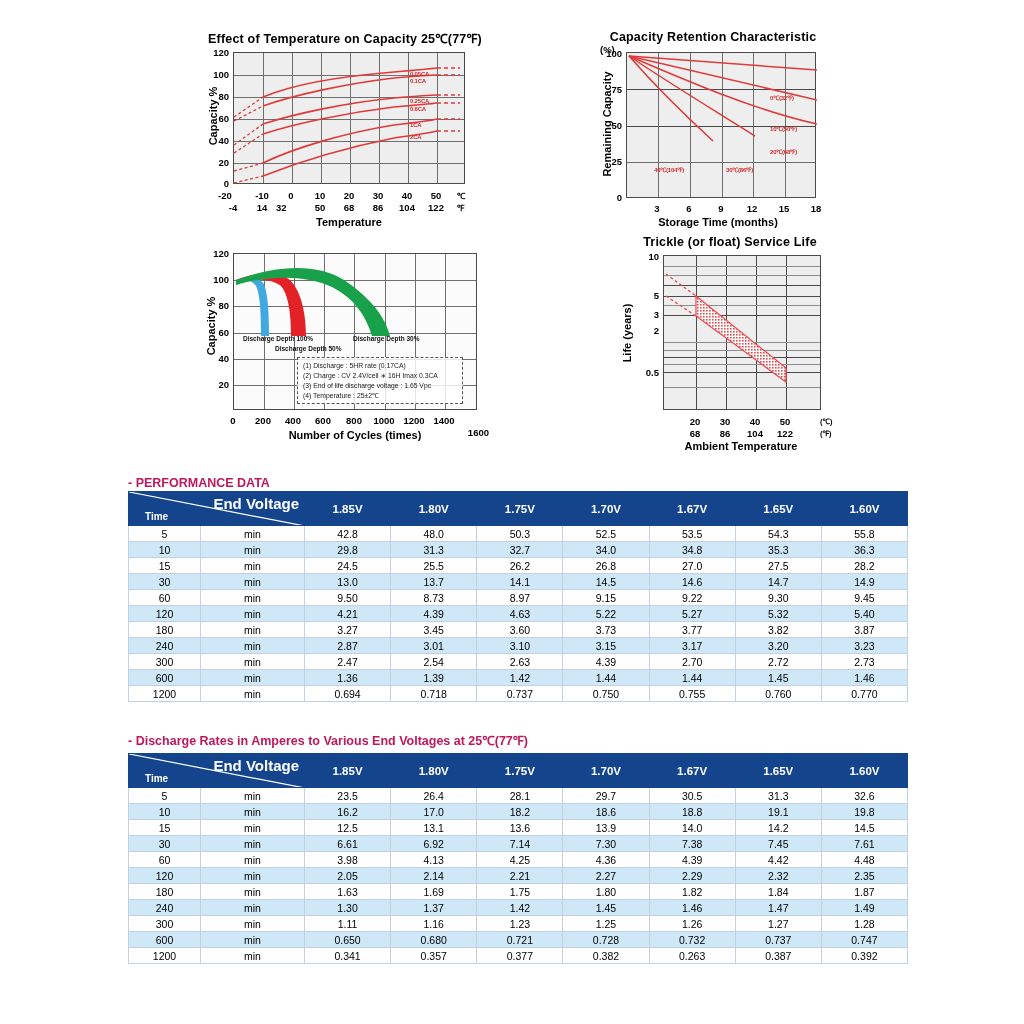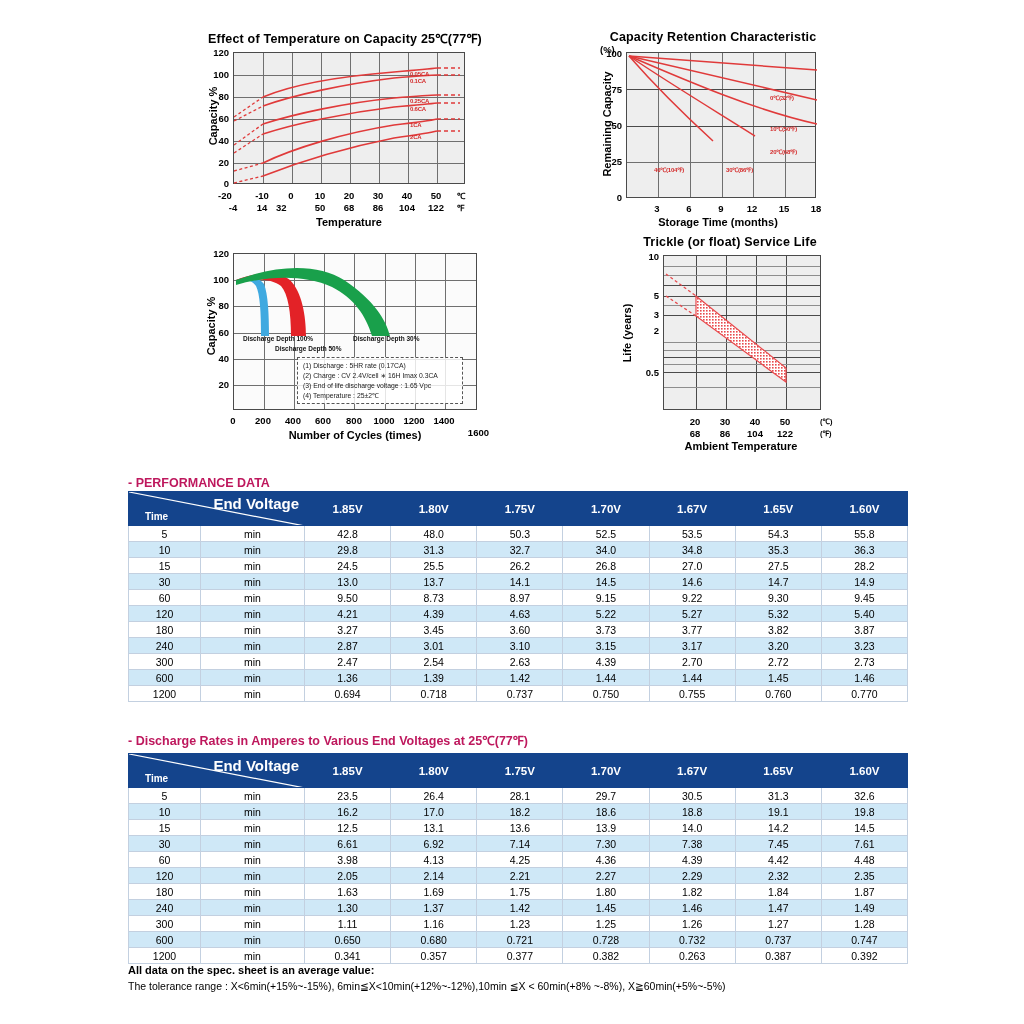--- a/index.html
+++ b/index.html
@@ -725,18 +725,14 @@
             <td>0.377</td>
             <td>0.382</td>
             <td>0.263</td>
             <td>0.387</td>
             <td>0.392</td>
           </tr>
       </tbody>
     </table>
   </div>
 
-  <div class="footer" style="top:962px;">
-    <div class="b">All data on the spec. sheet is an average value:</div>
-    <div>The tolerance range : X&lt;6min(+15%~-15%), 6min≦X&lt;10min(+12%~-12%),10min ≦X &lt; 60min(+8% ~-8%), X≧60min(+5%~-5%)</div>
-  </div>
 
 </div>
 
 </body></html>

